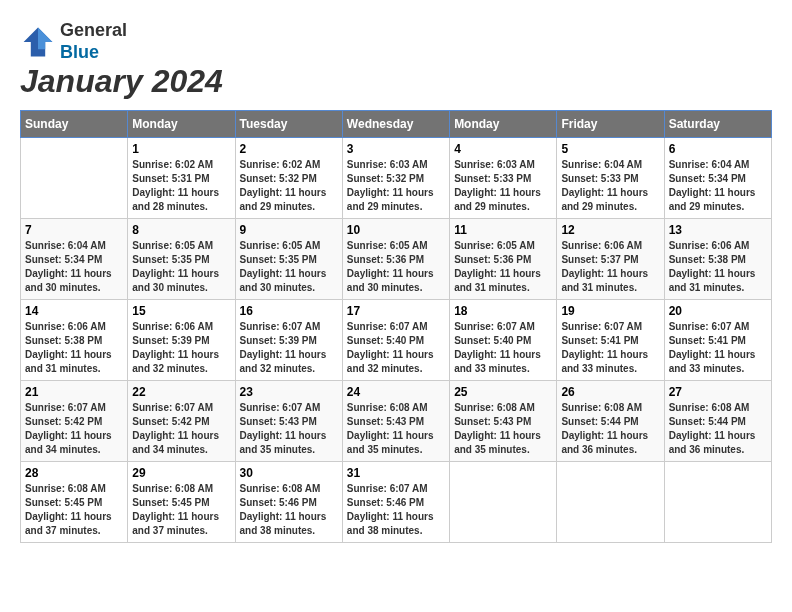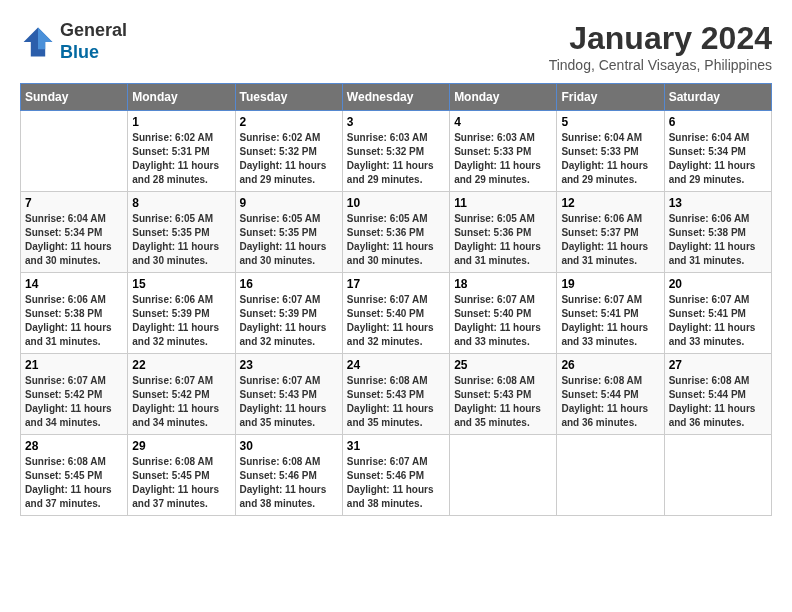--- a/index.html
+++ b/index.html
@@ -8,38 +8,40 @@
       background: #fff;
       width: 792px;
       min-height: 612px;
       padding: 20px;
     }
     .header {
       display: flex;
       justify-content: space-between;
       align-items: flex-start;
       margin-bottom: 10px;
+      flex-direction: column;
     }
     .logo {
       display: flex;
       align-items: center;
       gap: 4px;
     }
     .logo-text {
       font-size: 18px;
       font-weight: bold;
       color: #333;
       line-height: 1.2;
     }
     .logo-icon {
       width: 36px;
       height: 36px;
     }
     .title-block {
       text-align: right;
+      font-style: italic;
     }
     .month-title {
       font-size: 32px;
       font-weight: bold;
       color: #333;
     }
     .location {
       font-size: 14px;
       color: #555;
     }
@@ -91,21 +93,20 @@
       <polygon points="20,4 36,20 28,20 28,36 12,36 12,20 4,20" fill="#2b5eab"></polygon>
       <polygon points="20,4 36,20 28,20 28,28 20,28" fill="#4a90d9"></polygon>
     </svg>
     <div class="logo-text">
       <div><span style="color:#333">General</span></div>
       <div><span style="color:#0369a1">Blue</span></div>
     </div>
   </div>
   <div class="title-block">
     <div class="month-title">January 2024</div>
-    <div class="location">Tindog, Central Visayas, Philippines</div>
   </div>
 </div>
 
 <table>
   <thead>
     <tr id="header-row">
         <th>Sunday</th>
         <th>Monday</th>
         <th>Tuesday</th>
         <th>Wednesday</th>

